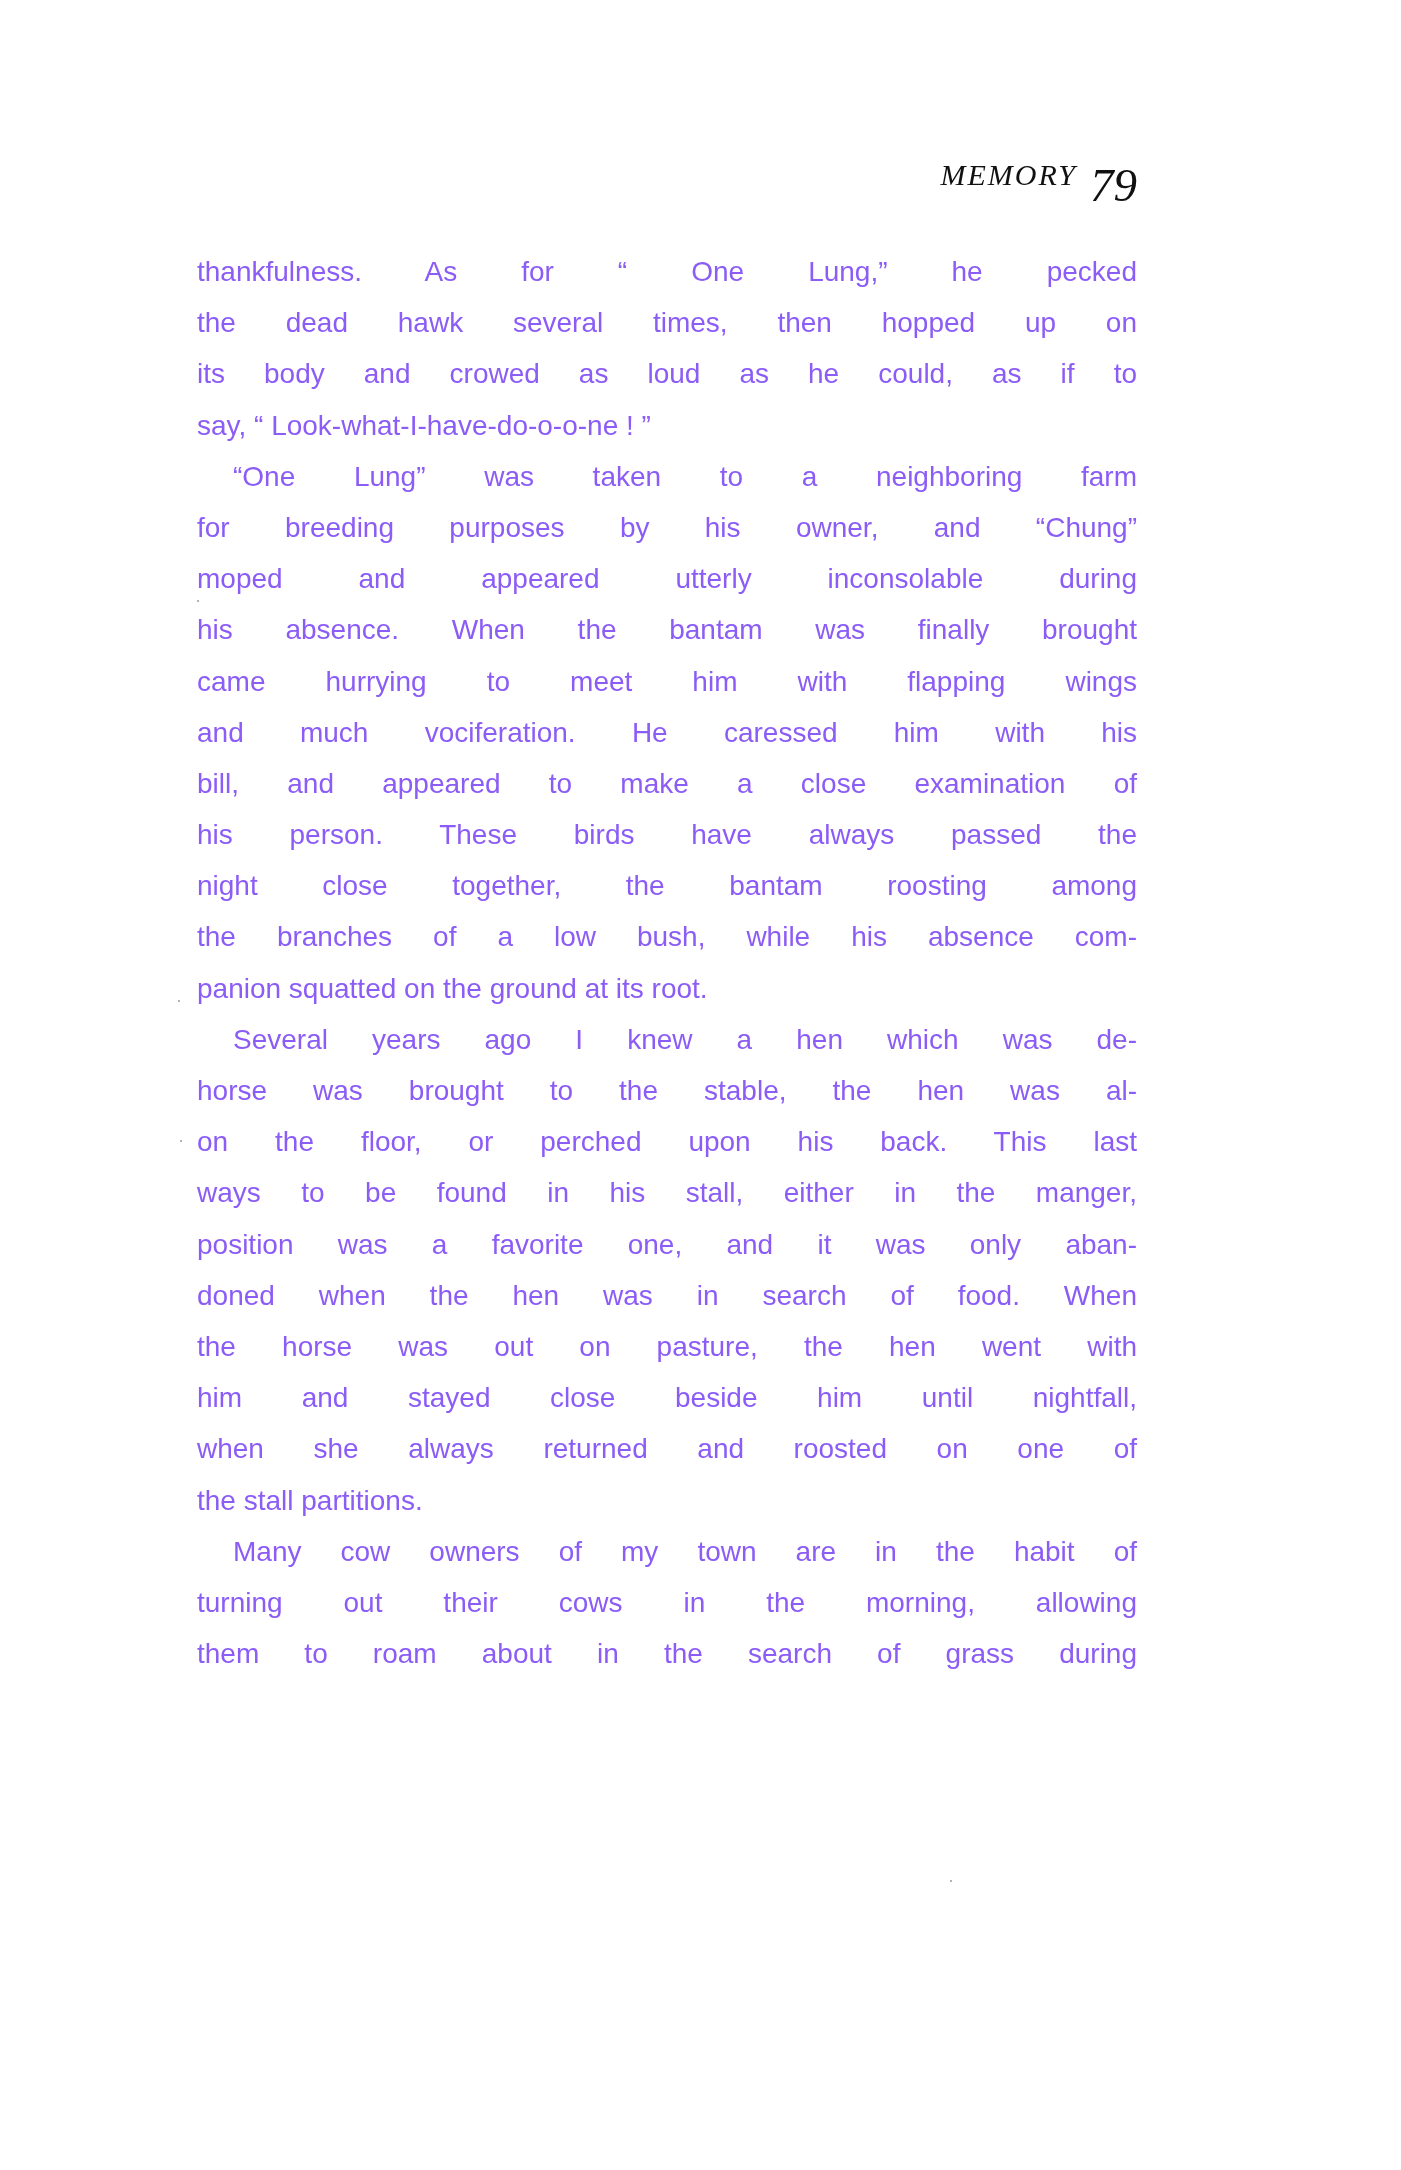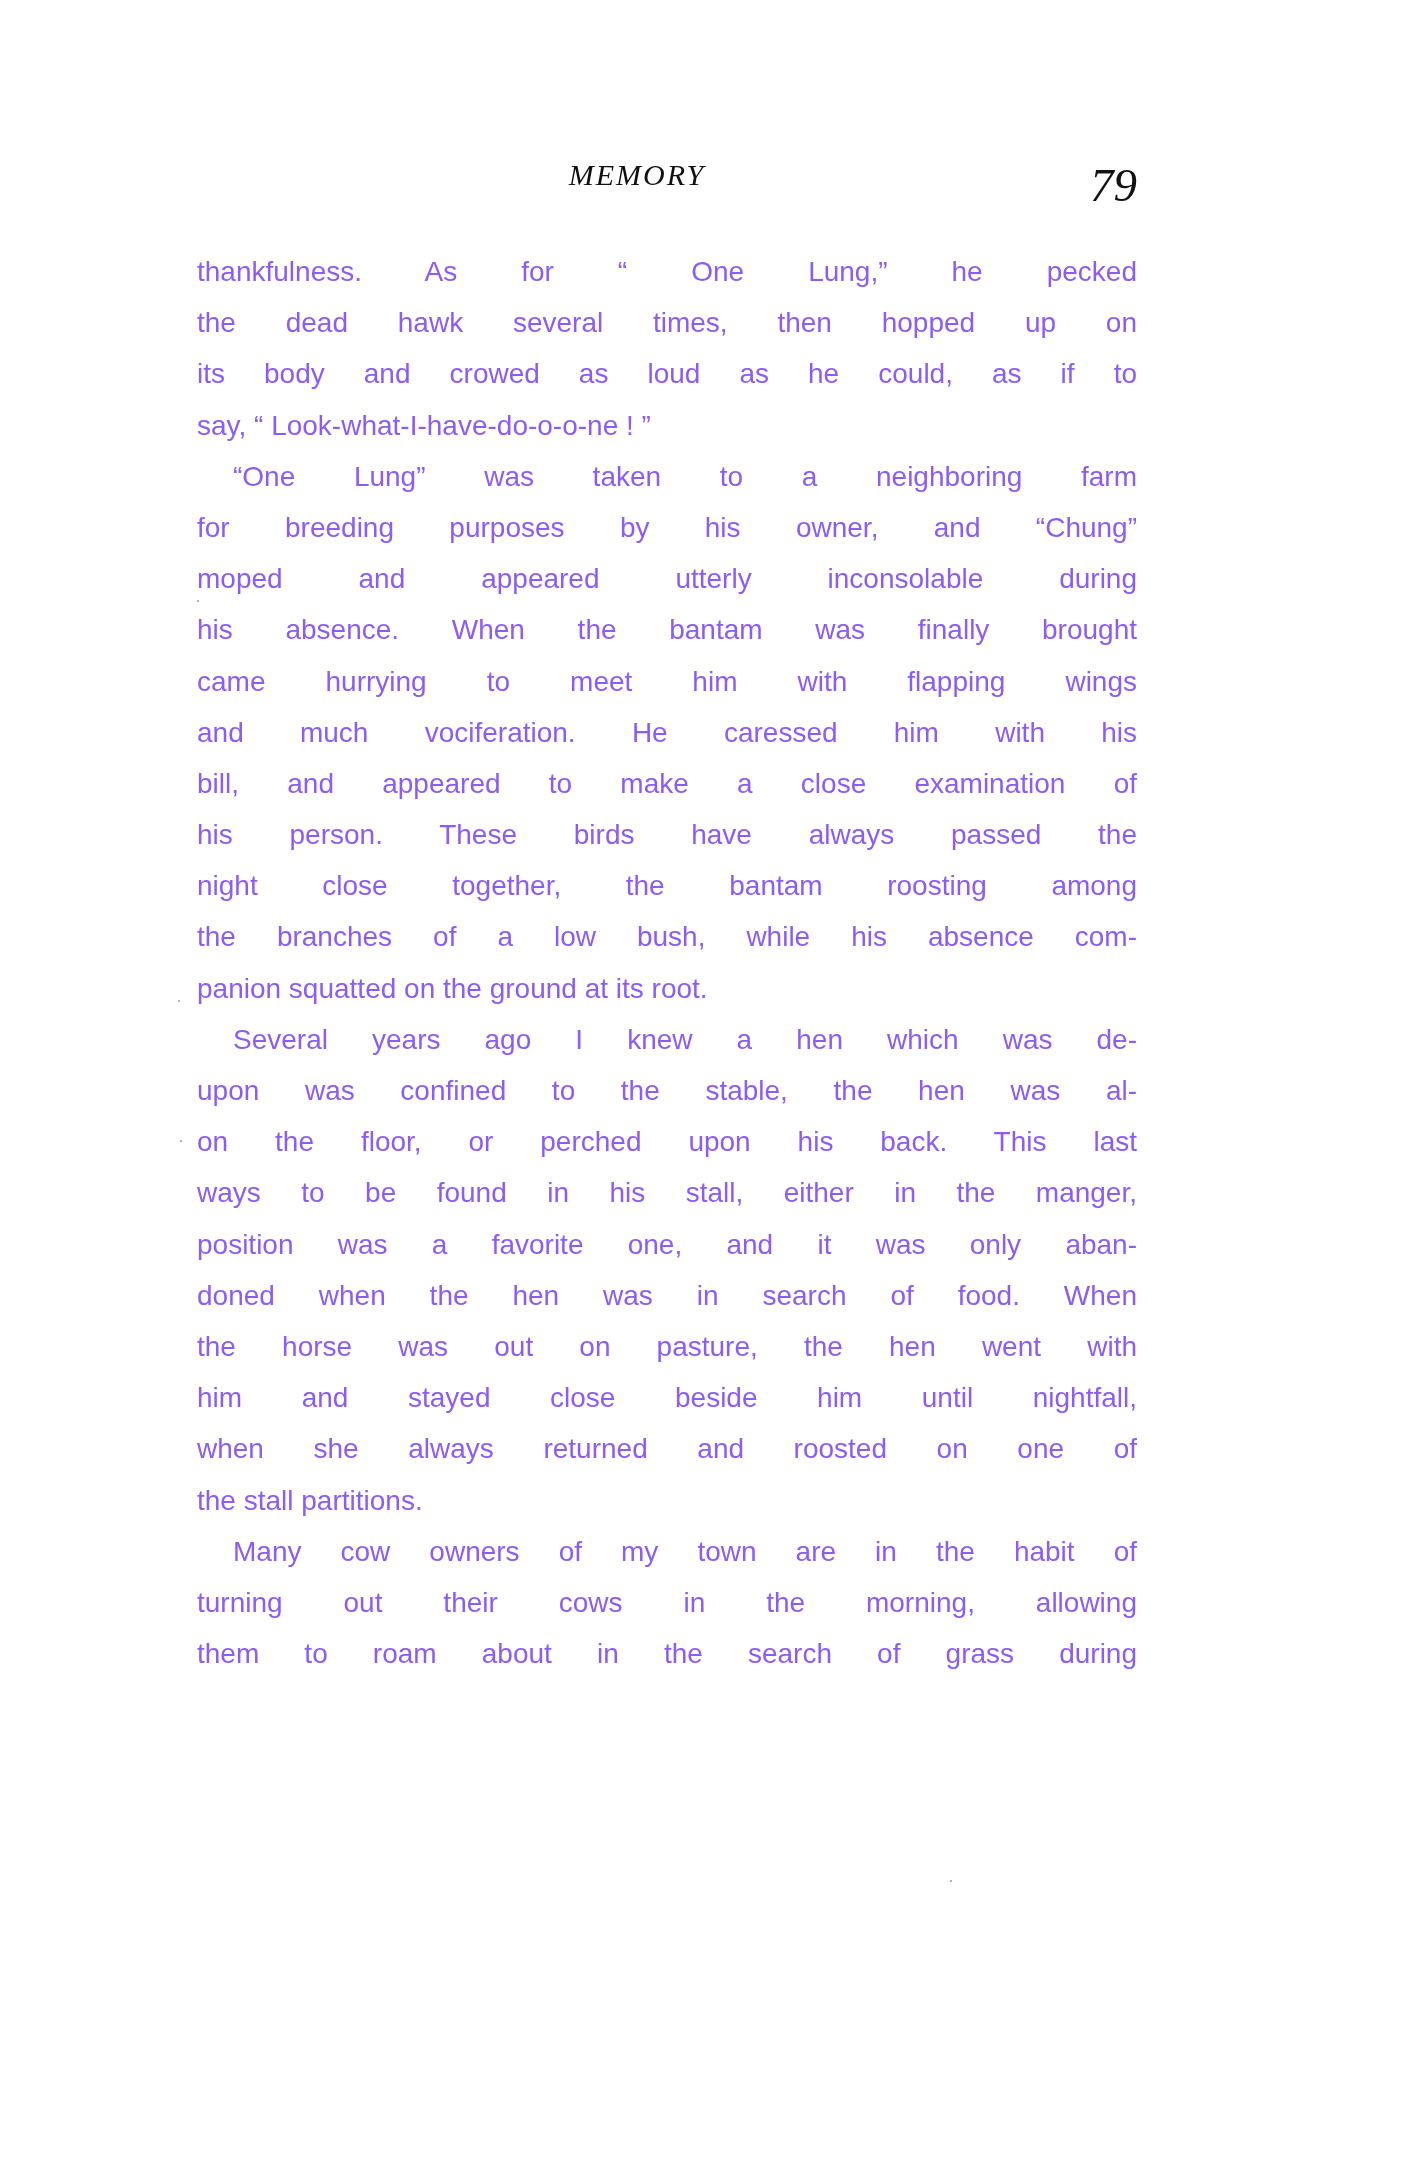--- a/index.html
+++ b/index.html
@@ -3,21 +3,21 @@
 <meta charset="utf-8">
 <style>
   html, body { margin: 0; padding: 0; background: #ffffff; }
   body { width: 1401px; height: 2170px; position: relative; overflow: hidden; }
   .page { position: absolute; left: 0; top: 0; width: 1401px; height: 2170px; background: #ffffff; }
   .running-head {
     position: absolute; left: 197px; width: 940px; top: 150px; height: 50px;
     font-family: "Liberation Serif", "DejaVu Serif", serif; color: #111;
   }
   .head-title {
-    position: absolute; left: 0; width: 880px; text-align: center;
+    position: absolute; left: 0; width: 880px; text-align: right;
     font-style: italic; font-size: 30px; letter-spacing: 2px; top: 8px;
   }
   .head-num {
     position: absolute; right: 0; top: 8px; font-size: 47px; font-style: italic;
   }
   .body-text {
     position: absolute; left: 197px; top: 246px; width: 940px;
     font-family: Liberation Sans, sans-serif;
     font-size: 28px; line-height: 51.2px; color: #8b5cf6;
   }
@@ -48,21 +48,21 @@
       <span class="line">moped and appeared utterly inconsolable during</span>
       <span class="line">his absence.  When the bantam was finally brought</span>
       <span class="line">came hurrying to meet him with flapping wings</span>
       <span class="line">and much vociferation.  He caressed him with his</span>
       <span class="line">bill, and appeared to make a close examination of</span>
       <span class="line">his person.  These birds have always passed the</span>
       <span class="line">night close together, the bantam roosting among</span>
       <span class="line">the branches of a low bush, while his absence com-</span>
       <span class="line last">panion squatted on the ground at its root.</span>
       <span class="line indent">Several years ago I knew a hen which was de-</span>
-      <span class="line">upon was confined to the stable, the hen was al-</span>
+      <span class="line">horse was brought to the stable, the hen was al-</span>
       <span class="line">on the floor, or perched upon his back.  This last</span>
       <span class="line">ways to be found in his stall, either in the manger,</span>
       <span class="line">position was a favorite one, and it was only aban-</span>
       <span class="line">doned when the hen was in search of food.  When</span>
       <span class="line">the horse was out on pasture, the hen went with</span>
       <span class="line">him and stayed close beside him until nightfall,</span>
       <span class="line">when she always returned and roosted on one of</span>
       <span class="line last">the stall partitions.</span>
       <span class="line indent">Many cow owners of my town are in the habit of</span>
       <span class="line">turning out their cows in the morning, allowing</span>

